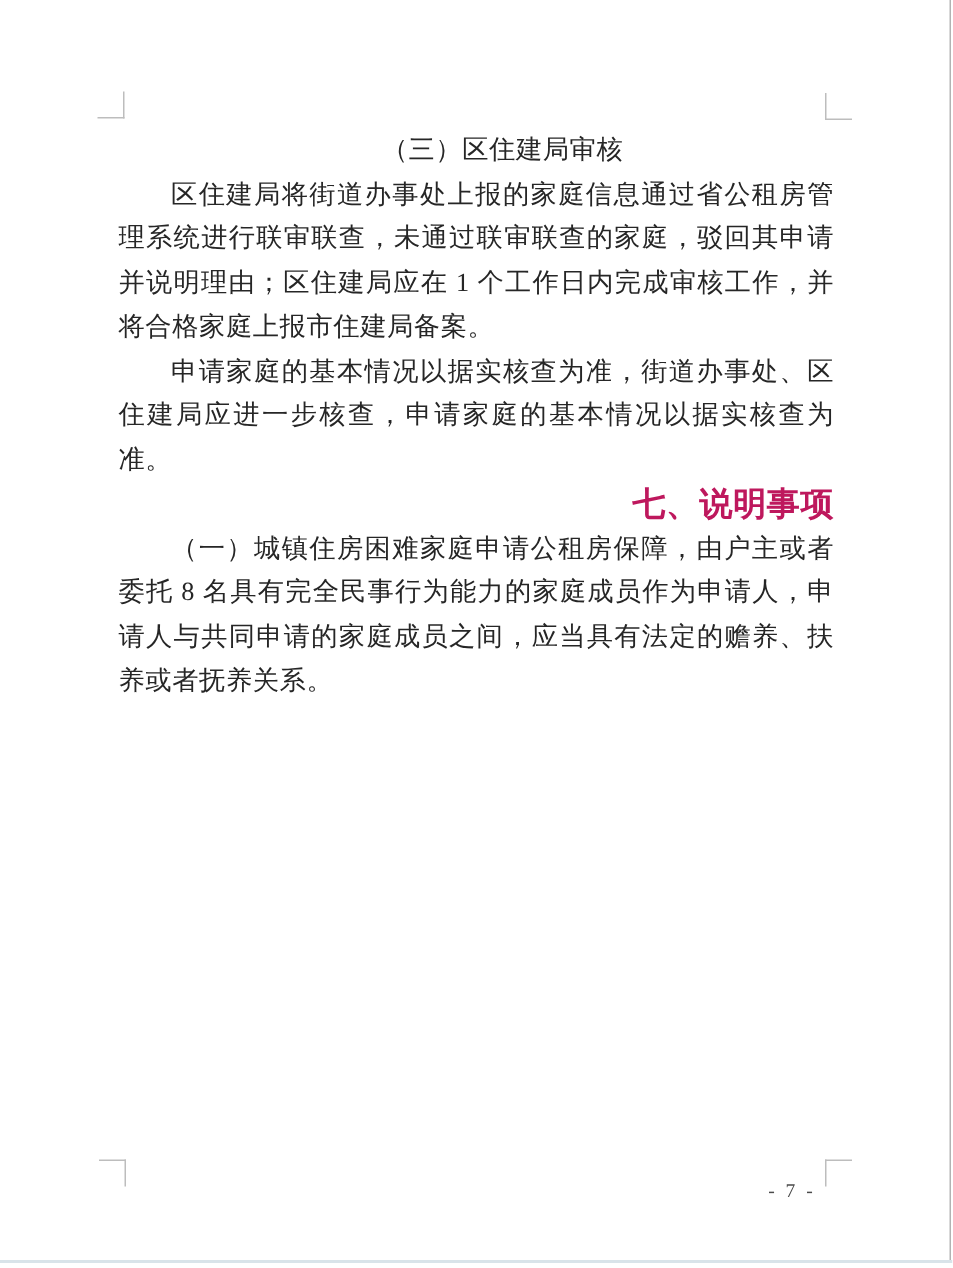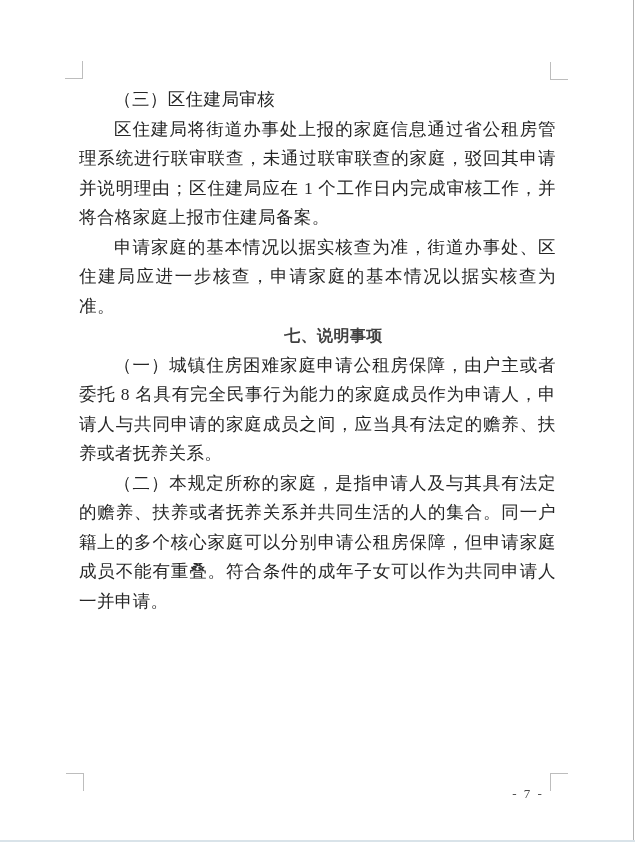--- a/index.html
+++ b/index.html
@@ -55,26 +55,26 @@
     margin: 0;
     font-size: 17.5px;
     line-height: 29.5px;
     letter-spacing: 0.4px;
     text-indent: 2em;
     text-align: justify;
   }
   .doc-body p.heading {
     font-family: "Liberation Sans", sans-serif;
     font-weight: bold;
-    font-size: 16px;
-    color: #404040;
-    text-align: center;
+    font-size: 22px;
+    color: #be185d;
+    text-align: right;
   }
   .doc-body p.subheading {
-    text-align: left;
+    text-align: center;
   }
 
   
   .page-number {
     position: absolute;
     left: 506px;
     top: 786px;
     width: 44px;
     font-family: "Liberation Serif", serif;
     font-size: 13px;
@@ -91,19 +91,18 @@
 <div class="crop crop-tr"></div>
 <div class="crop crop-bl"></div>
 <div class="crop crop-br"></div>
 
 <main class="doc-body" id="doc-body">
     <p class="subheading">（三）区住建局审核</p>
     <p class="body">区住建局将街道办事处上报的家庭信息通过省公租房管理系统进行联审联查，未通过联审联查的家庭，驳回其申请并说明理由；区住建局应在 1 个工作日内完成审核工作，并将合格家庭上报市住建局备案。</p>
     <p class="body">申请家庭的基本情况以据实核查为准，街道办事处、区住建局应进一步核查，申请家庭的基本情况以据实核查为准。</p>
     <p class="heading">七、说明事项</p>
     <p class="body">（一）城镇住房困难家庭申请公租房保障，由户主或者委托 8 名具有完全民事行为能力的家庭成员作为申请人，申请人与共同申请的家庭成员之间，应当具有法定的赡养、扶养或者抚养关系。</p>
-    <p class="body">（二）本规定所称的家庭，是指申请人及与其具有法定的赡养、扶养或者抚养关系并共同生活的人的集合。同一户籍上的多个核心家庭可以分别申请公租房保障，但申请家庭成员不能有重叠。符合条件的成年子女可以作为共同申请人一并申请。</p>
   </main>
 
 <div class="page-number">- 7 -</div>
 
 <div class="edge-right"></div>
 <div class="edge-bottom"></div>
 
 </body></html>

